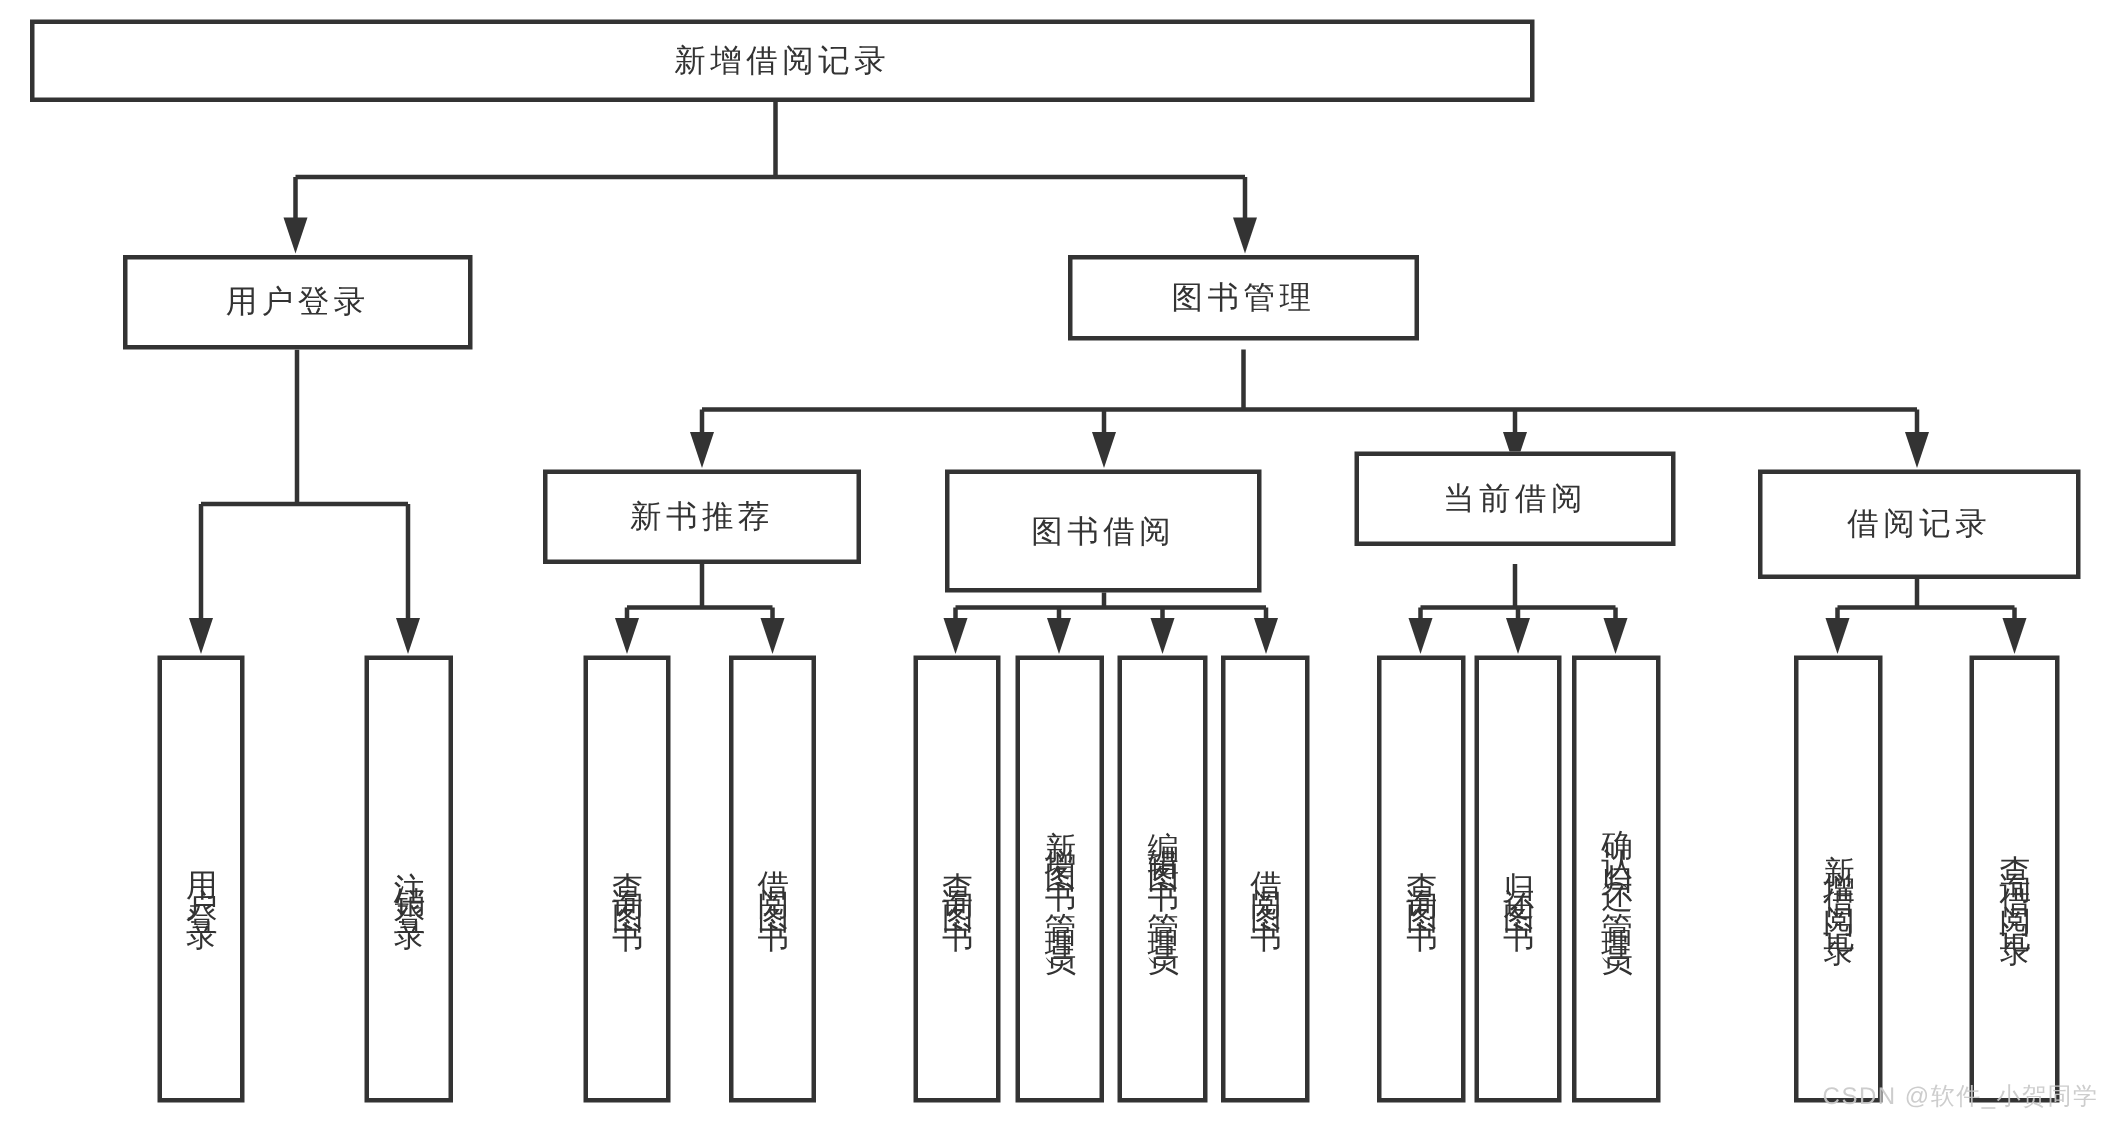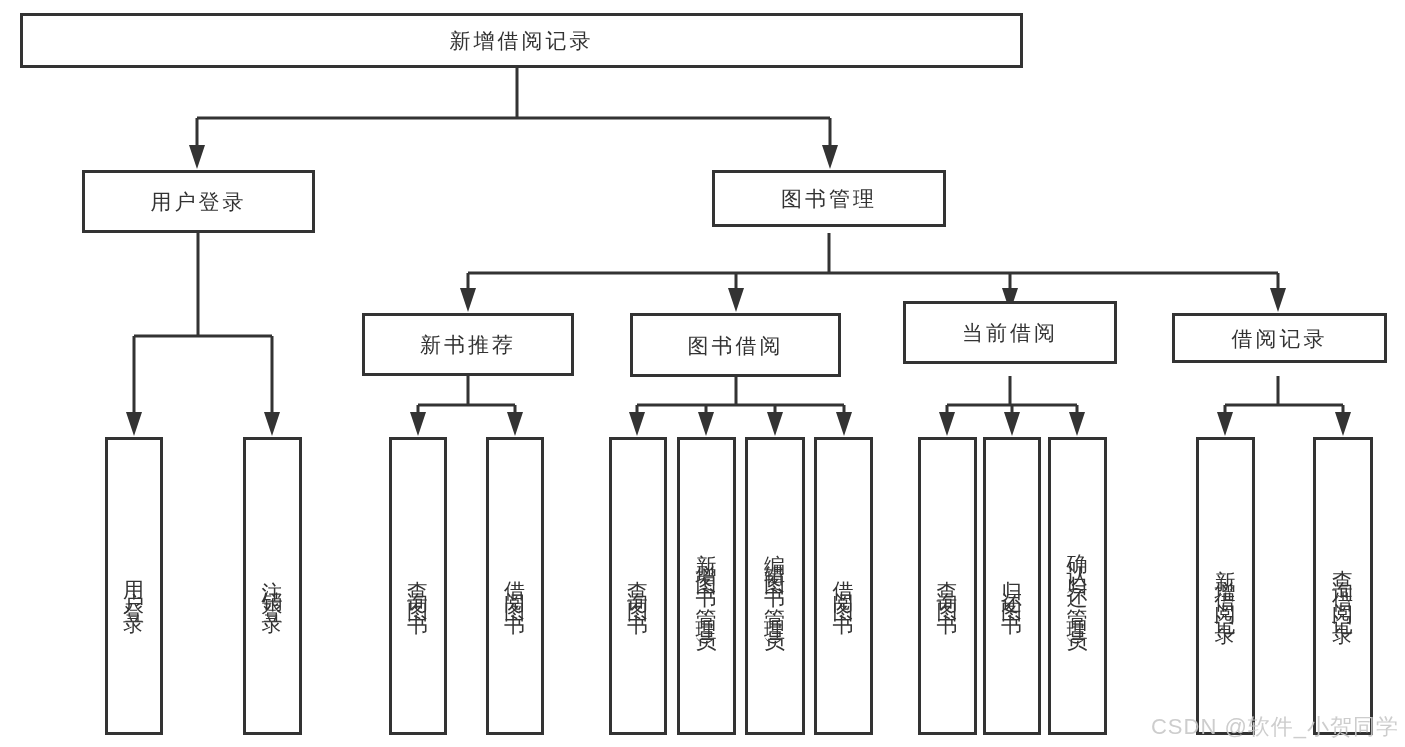--- a/index.html
+++ b/index.html
@@ -30,21 +30,21 @@
     writing-mode:vertical-rl;
     text-orientation:mixed;
     font-size:21px;
     letter-spacing:11px;
     line-height:1;
     color:var(--line);
   }
   .watermark{
     position:absolute;
     right:6px;bottom:5px;
-    font-size:22px;
+    font-size:16px;
     color:var(--wm);
     opacity:.92;
     letter-spacing:1px;
     z-index:5;
     white-space:nowrap;
   }
 </style>
 </head>
 <body>
 
@@ -82,23 +82,23 @@
       <path d="M1335 412 H1351 L1343 436 Z"></path>
     </g>
   </svg>
 
   <div class="node hnode" style="left:20px;top:13px;width:1003px;height:55px">新增借阅记录</div>
 
   <div class="node hnode" style="left:82px;top:170px;width:233px;height:63px">用户登录</div>
   <div class="node hnode" style="left:712px;top:170px;width:234px;height:57px">图书管理</div>
 
   <div class="node hnode" style="left:362px;top:313px;width:212px;height:63px">新书推荐</div>
-  <div class="node hnode" style="left:630px;top:313px;width:211px;height:64px">图书借阅</div>
+  <div class="node hnode" style="left:630px;top:313px;width:211px;height:82px">图书借阅</div>
   <div class="node hnode" style="left:903px;top:301px;width:214px;height:63px">当前借阅</div>
-  <div class="node hnode" style="left:1172px;top:313px;width:215px;height:50px">借阅记录</div>
+  <div class="node hnode" style="left:1172px;top:313px;width:215px;height:73px">借阅记录</div>
 
   <div class="node leaf" style="left:105px;top:437px;width:58px;height:298px">
     <span>用户登录</span>
   </div>
   <div class="node leaf" style="left:243px;top:437px;width:59px;height:298px">
     <span>注销登录</span>
   </div>
 
   <div class="node leaf" style="left:389px;top:437px;width:58px;height:298px">
     <span>查询图书</span>

